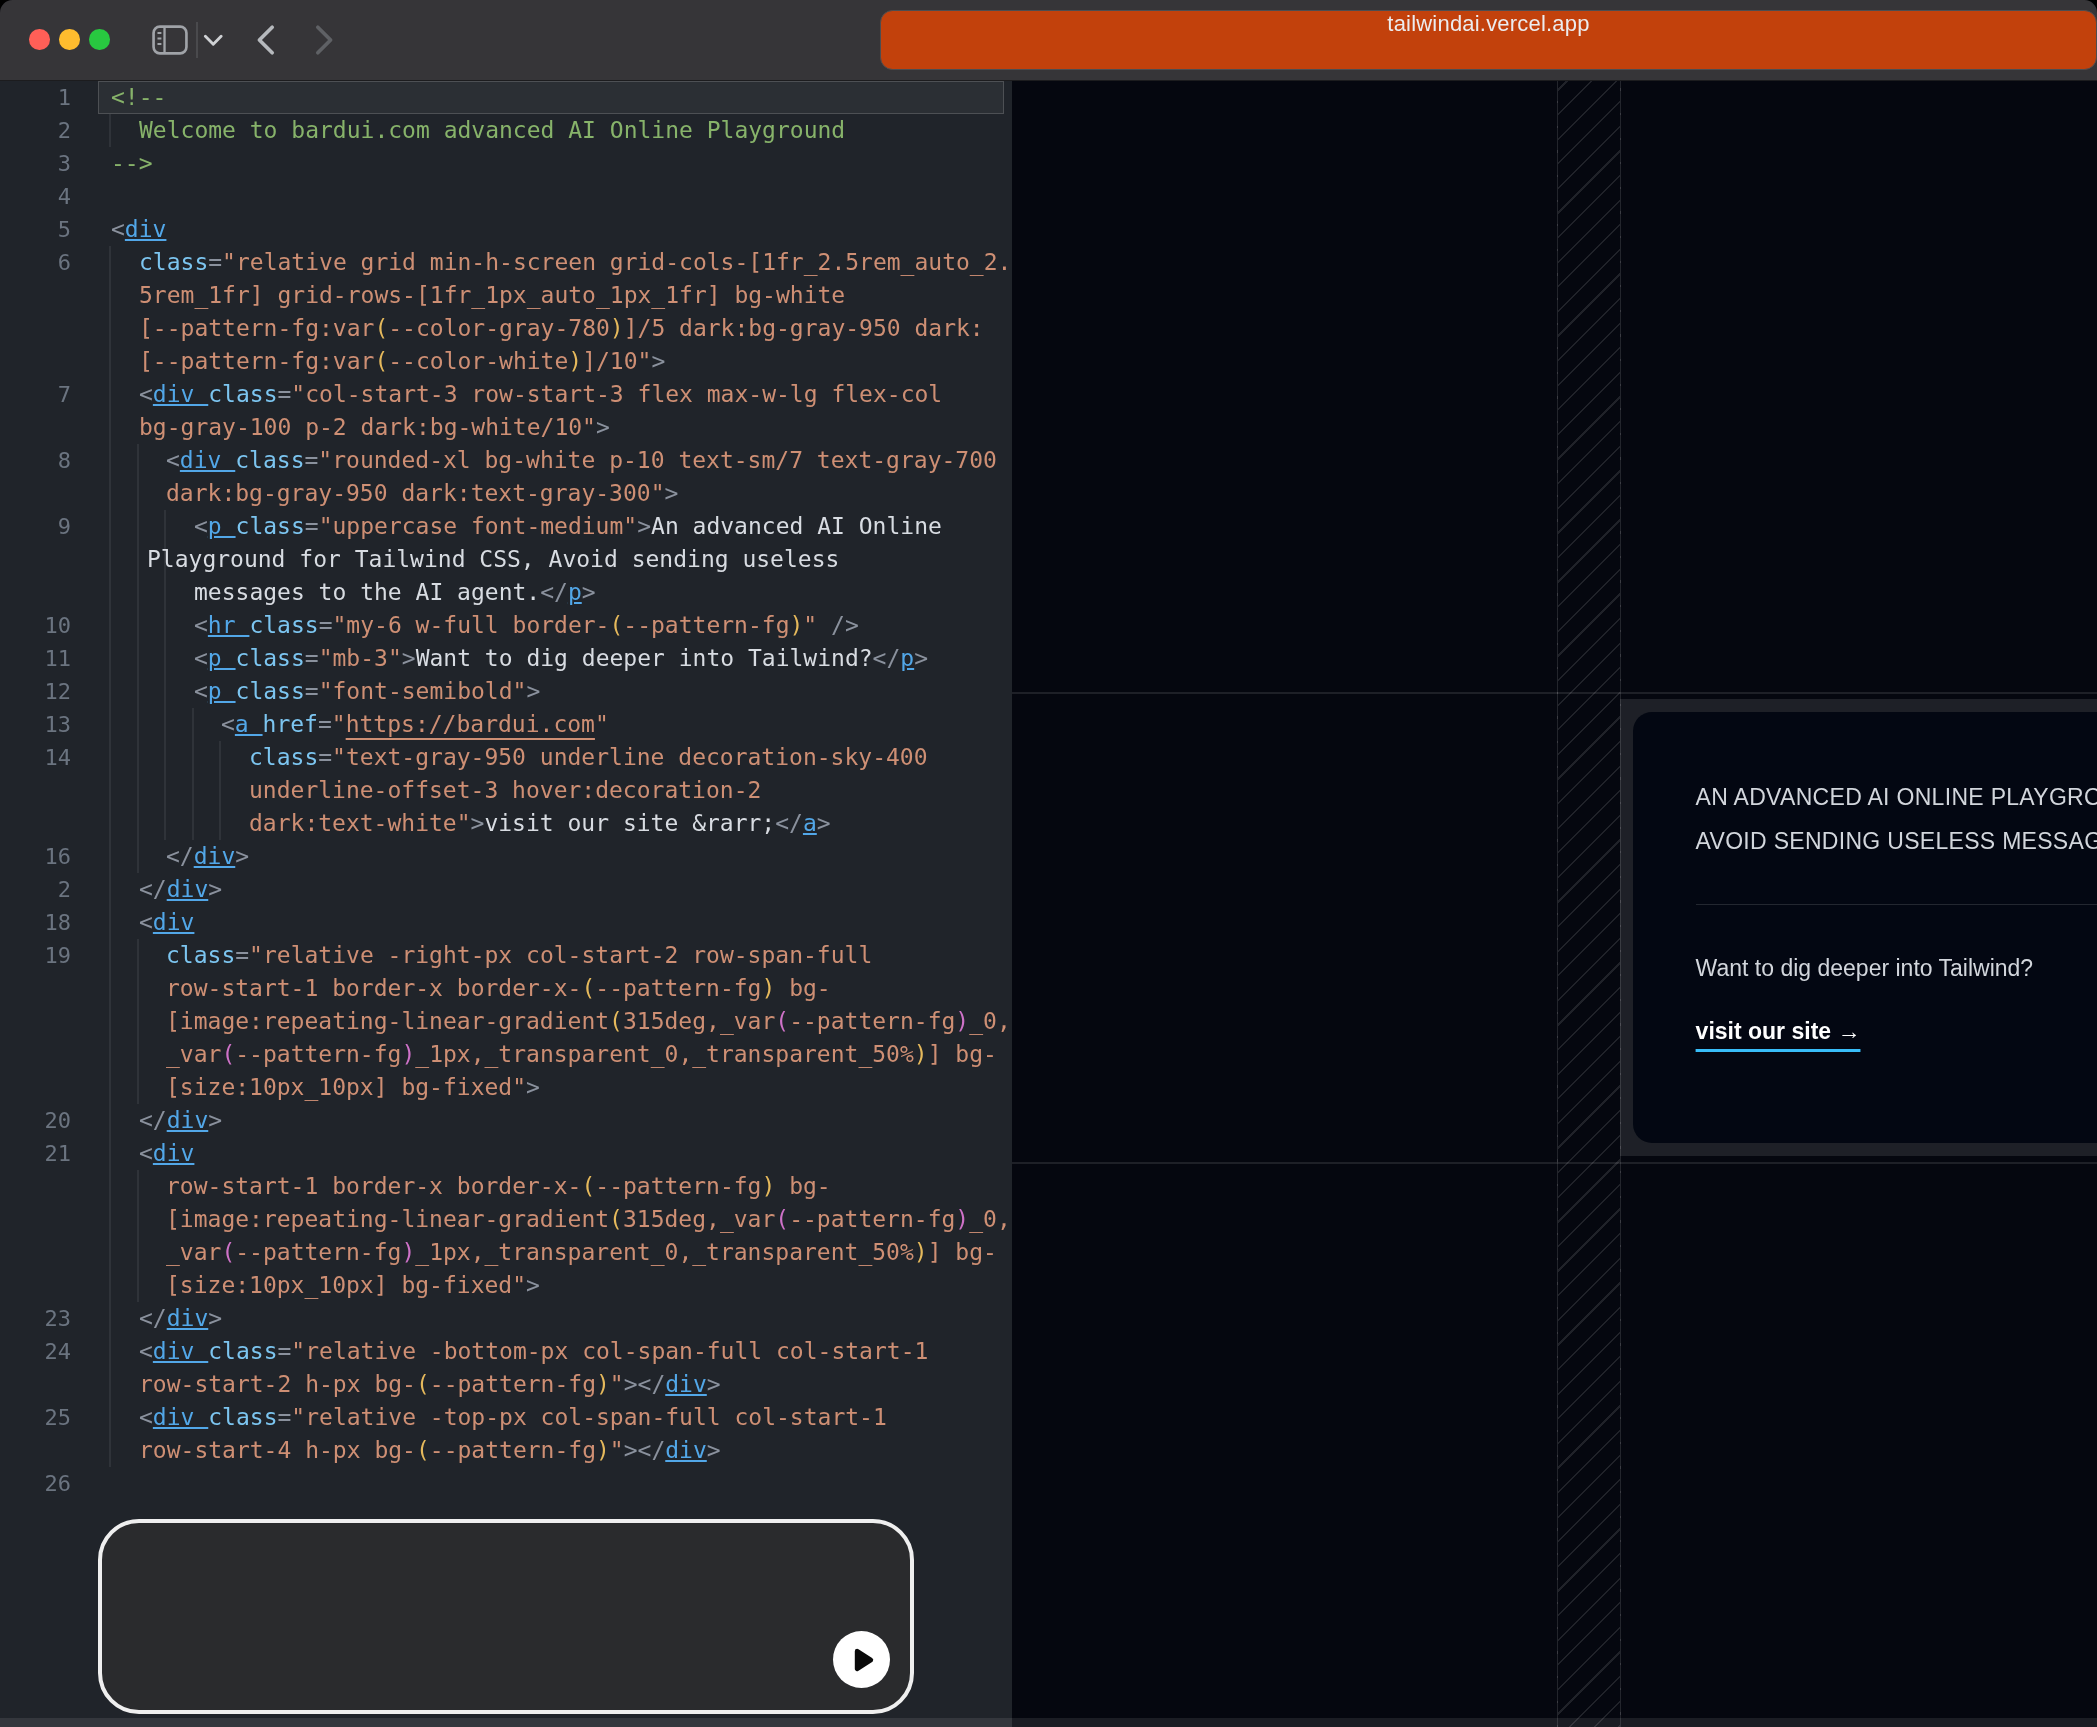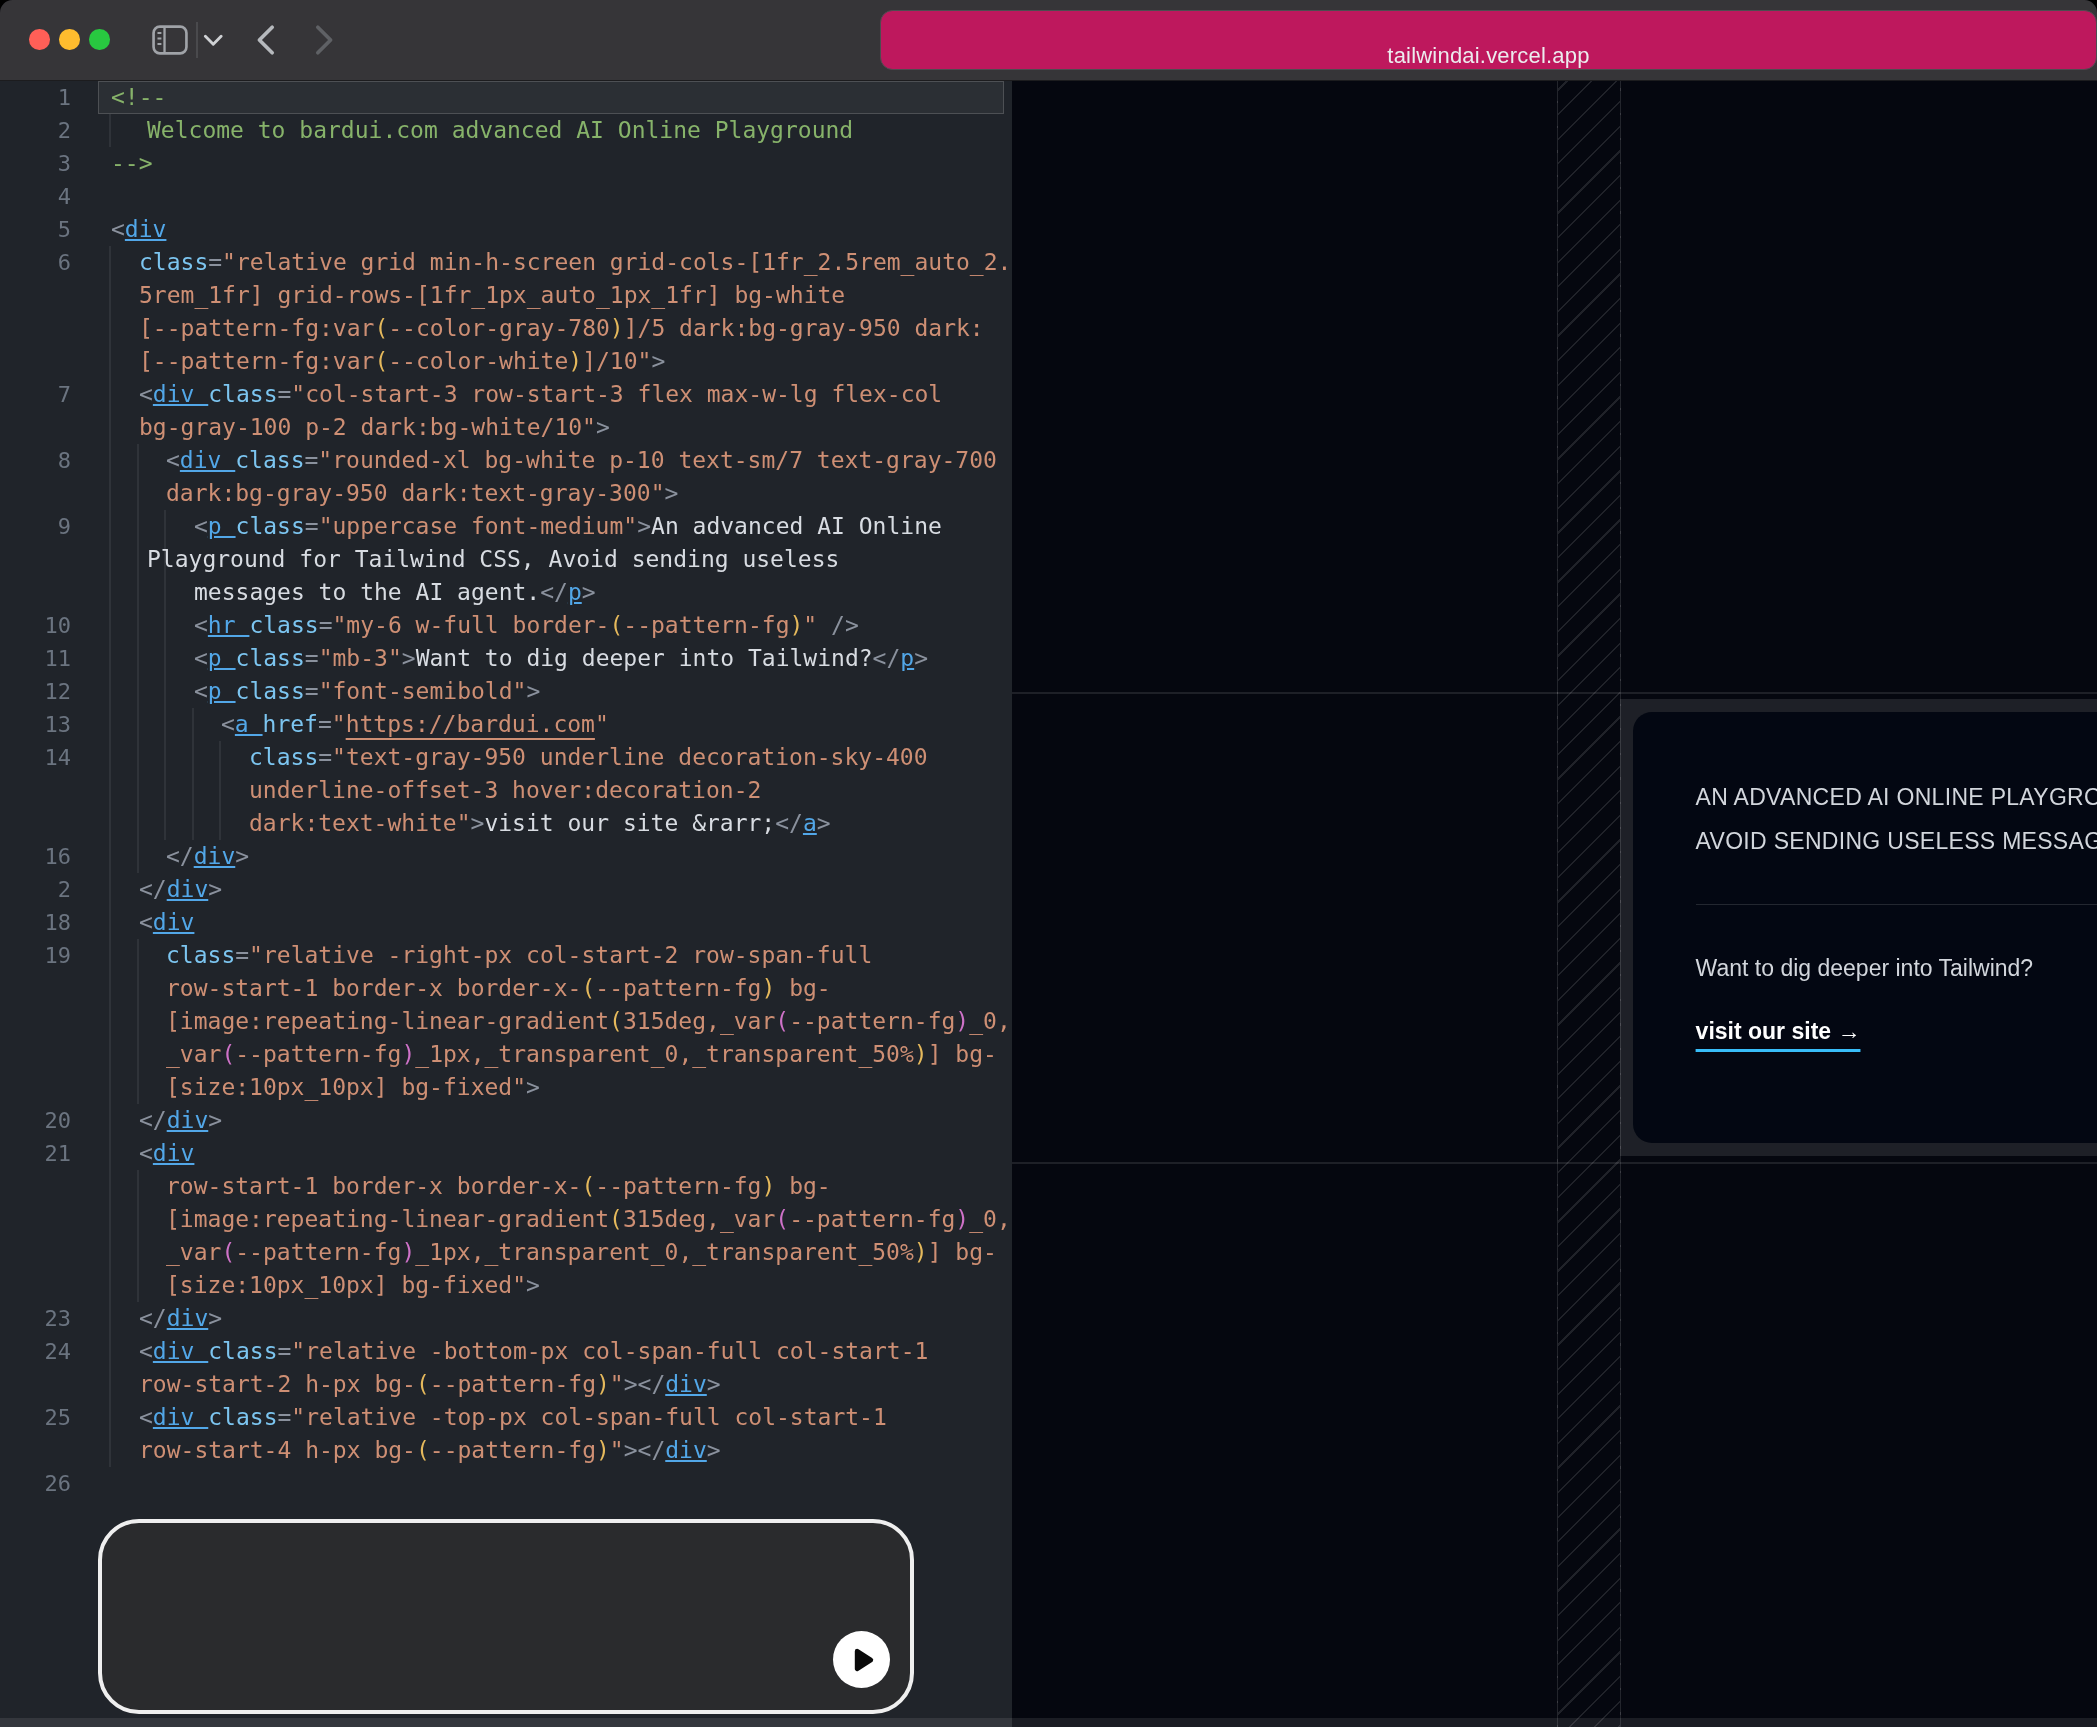--- a/index.html
+++ b/index.html
@@ -5,21 +5,21 @@
   html,body{margin:0;padding:0;background:#000;width:2097px;height:1728px;overflow:hidden;
     font-family:"Liberation Sans",sans-serif;}
   .window{position:absolute;inset:0;border-radius:12.6px 12.6px 0 0;overflow:hidden;background:#05070f;}
 
   
   .toolbar{position:absolute;left:0;top:0;width:100%;height:80px;background:#363538;border-bottom:0.8px solid #1c1c1e;}
   .tl{position:absolute;top:29px;width:20.5px;height:20.5px;border-radius:50%;}
   .tb-icon{position:absolute;top:0;height:80px;display:flex;align-items:center;justify-content:center;}
   .tb-sep{position:absolute;top:22px;width:1.6px;height:36px;background:#4a4a4d;}
   .urlbar{position:absolute;left:880px;top:10.3px;width:1215px;height:58px;border-radius:12.6px;
-    background:#be185d;border:1.6px solid #4d4d50;display:flex;align-items:flex-end;justify-content:center;}
+    background:#c2410c;border:1.6px solid #4d4d50;display:flex;align-items:flex-start;justify-content:center;}
   .urlbar span{color:#ececee;font-size:22px;letter-spacing:0.2px;}
 
   
   .editor{position:absolute;left:0;top:81px;width:1012px;bottom:0;background:#20242a;overflow:hidden;}
   .code-row{position:relative;height:33px;line-height:33px;white-space:pre;
     font-family:"DejaVu Sans Mono",monospace;font-size:23px;}
   .gutter{position:absolute;left:0;top:0;width:71px;text-align:right;color:#6b7480;
     font-family:"DejaVu Sans Mono",monospace;font-size:22px;}
   .row-body{position:absolute;left:111px;top:0;}
   .guide{position:absolute;top:0;bottom:0;width:1.6px;background:rgba(255,255,255,0.07);}
@@ -94,21 +94,21 @@
     </div>
 
     <div class="urlbar">
       <span>tailwindai.vercel.app</span>
     </div>
   </div>
 
   <div class="editor">
     <div id="code-rows">
         <div class="code-row"><div class="active-box"></div><span class="gutter">1</span><span class="row-body" style="padding-left: 0px;"><span class="tok-c">&lt;!--</span></span></div>
-        <div class="code-row"><span class="guide" style="left: 109px;"></span><span class="gutter">2</span><span class="row-body" style="padding-left: 28px; margin-left: 8px;"><span class="tok-c">Welcome to bardui.com advanced AI Online Playground</span></span></div>
+        <div class="code-row"><span class="guide" style="left: 109px;"></span><span class="gutter">2</span><span class="row-body" style="padding-left: 28px;"><span class="tok-c">Welcome to bardui.com advanced AI Online Playground</span></span></div>
         <div class="code-row"><span class="gutter">3</span><span class="row-body" style="padding-left: 0px;"><span class="tok-c">--&gt;</span></span></div>
         <div class="code-row"><span class="gutter">4</span><span class="row-body" style="padding-left: 0px;"></span></div>
         <div class="code-row"><span class="gutter">5</span><span class="row-body" style="padding-left: 0px;"><span class="tok-p">&lt;</span><span class="tok-t">div</span></span></div>
         <div class="code-row"><span class="guide" style="left: 109px;"></span><span class="gutter">6</span><span class="row-body" style="padding-left: 28px;"><span class="tok-a">class</span><span class="tok-p">=</span><span class="tok-s">"relative grid min-h-screen grid-cols-[1fr_2.5rem_auto_2.</span></span></div>
         <div class="code-row"><span class="guide" style="left: 109px;"></span><span class="gutter"></span><span class="row-body" style="padding-left: 28px;"><span class="tok-s">5rem_1fr] grid-rows-[1fr_1px_auto_1px_1fr] bg-white</span></span></div>
         <div class="code-row"><span class="guide" style="left: 109px;"></span><span class="gutter"></span><span class="row-body" style="padding-left: 28px;"><span class="tok-s">[--pattern-fg:var</span><span class="tok-g">(</span><span class="tok-s">--color-gray-780</span><span class="tok-g">)</span><span class="tok-s">]/5 dark:bg-gray-950 dark:</span></span></div>
         <div class="code-row"><span class="guide" style="left: 109px;"></span><span class="gutter"></span><span class="row-body" style="padding-left: 28px;"><span class="tok-s">[--pattern-fg:var</span><span class="tok-g">(</span><span class="tok-s">--color-white</span><span class="tok-g">)</span><span class="tok-s">]/10"</span><span class="tok-p">&gt;</span></span></div>
         <div class="code-row"><span class="guide" style="left: 109px;"></span><span class="gutter">7</span><span class="row-body" style="padding-left: 28px;"><span class="tok-p">&lt;</span><span class="tok-t">div </span><span class="tok-a">class</span><span class="tok-p">=</span><span class="tok-s">"col-start-3 row-start-3 flex max-w-lg flex-col</span></span></div>
         <div class="code-row"><span class="guide" style="left: 109px;"></span><span class="gutter"></span><span class="row-body" style="padding-left: 28px;"><span class="tok-s">bg-gray-100 p-2 dark:bg-white/10"</span><span class="tok-p">&gt;</span></span></div>
         <div class="code-row"><span class="guide" style="left: 109px;"></span><span class="guide" style="left: 137px;"></span><span class="gutter">8</span><span class="row-body" style="padding-left: 55px;"><span class="tok-p">&lt;</span><span class="tok-t">div </span><span class="tok-a">class</span><span class="tok-p">=</span><span class="tok-s">"rounded-xl bg-white p-10 text-sm/7 text-gray-700</span></span></div>

